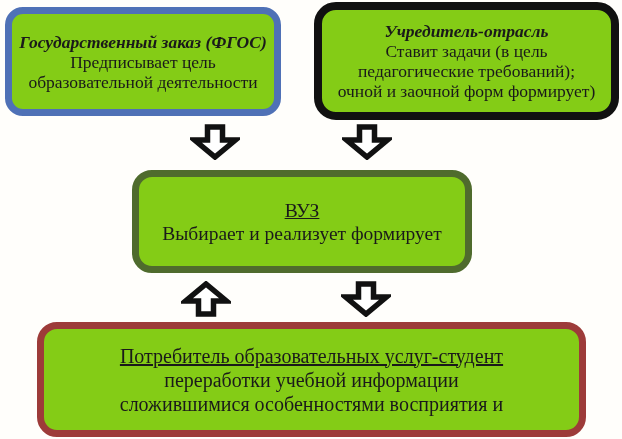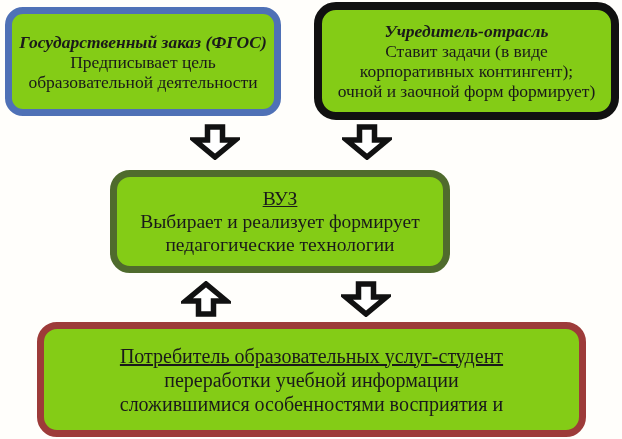--- a/index.html
+++ b/index.html
@@ -32,21 +32,21 @@
   .box-gos .title{font-style:italic;}
   
   .box-founder{
     left:314px; top:2px; width:305px; height:118px;
     border:8px solid #111111; border-radius:22px;
     font-size:17.5px; line-height:20px;
   }
   .box-founder .title{font-style:italic;}
   
   .box-vuz{
-    left:110px; top:170px; width:340px; height:103px;
+    left:132px; top:170px; width:340px; height:103px;
     border:7px solid #4f6b2d; border-radius:20px;
     font-size:19.5px; line-height:23px;
   }
   .box-vuz .title{font-weight:normal;text-decoration:underline;}
   
   .box-student{
     left:37px; top:322px; width:549px; height:115px;
     border:7px solid #9d3b39; border-radius:20px;
     font-size:20px; line-height:24px;
   }
@@ -64,40 +64,39 @@
 <div class="canvas">
 
   <div class="box box-gos" style="border-color: rgb(79, 113, 182);">
     <div class="title">Государственный заказ (ФГОС)</div>
     <div class="line">Предписывает цель</div>
     <div class="line">образовательной деятельности</div>
   </div>
 
   <div class="box box-founder" style="border-color: rgb(17, 17, 17);">
     <div class="title">Учредитель-отрасль</div>
-    <div class="line">Ставит задачи (в виде</div>
-    <div class="line">корпоративных контингент);</div>
+    <div class="line">Ставит задачи (в цель</div>
+    <div class="line">педагогические требований);</div>
     <div class="line">очной и заочной форм формирует)</div>
   </div>
 
   <div class="arrow arrow-d1">
     <svg viewBox="0 0 48 36" xmlns="http://www.w3.org/2000/svg">
       <path d="M16.5 3 H31.5 V16 H44.5 L24 33 L3.5 16 H16.5 Z" fill="#ffffff" stroke="currentColor" stroke-width="5.5" stroke-linejoin="miter"></path>
     </svg>
   </div>
   <div class="arrow arrow-d2">
     <svg viewBox="0 0 48 36" xmlns="http://www.w3.org/2000/svg">
       <path d="M16.5 3 H31.5 V16 H44.5 L24 33 L3.5 16 H16.5 Z" fill="#ffffff" stroke="currentColor" stroke-width="5.5" stroke-linejoin="miter"></path>
     </svg>
   </div>
 
   <div class="box box-vuz" style="border-color: rgb(79, 107, 45);">
     <div class="title">ВУЗ</div>
     <div class="line">Выбирает и реализует формирует</div>
-    <div class="line">педагогические технологии</div>
   </div>
 
   <div class="arrow arrow-u1">
     <svg viewBox="0 0 48 36" xmlns="http://www.w3.org/2000/svg">
       <path d="M16.5 33 H31.5 V20 H44.5 L24 3 L3.5 20 H16.5 Z" fill="#ffffff" stroke="currentColor" stroke-width="5.5" stroke-linejoin="miter"></path>
     </svg>
   </div>
   <div class="arrow arrow-d3">
     <svg viewBox="0 0 48 36" xmlns="http://www.w3.org/2000/svg">
       <path d="M16.5 3 H31.5 V16 H44.5 L24 33 L3.5 16 H16.5 Z" fill="#ffffff" stroke="currentColor" stroke-width="5.5" stroke-linejoin="miter"></path>

